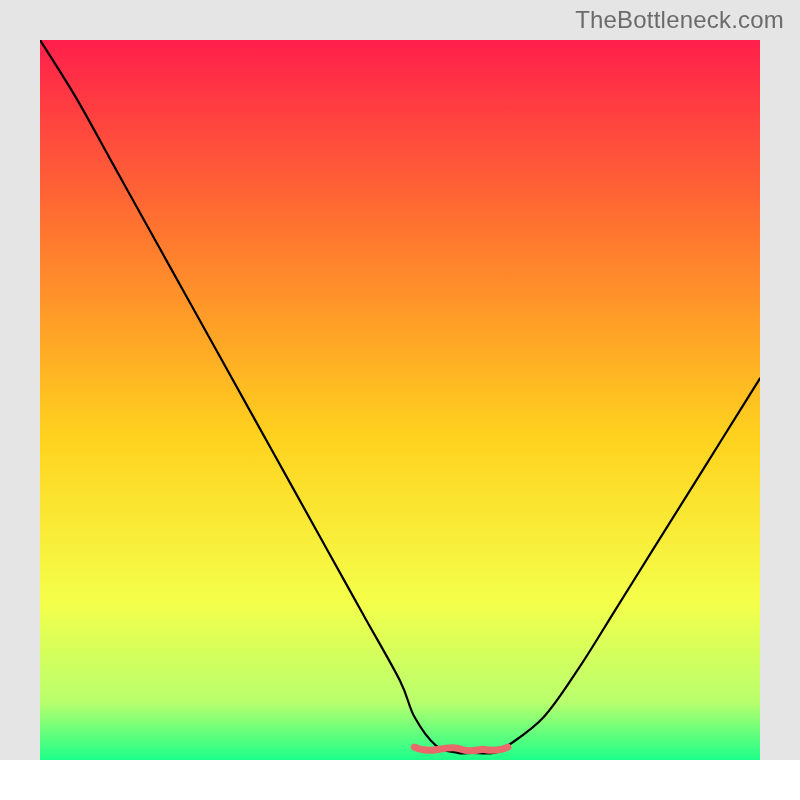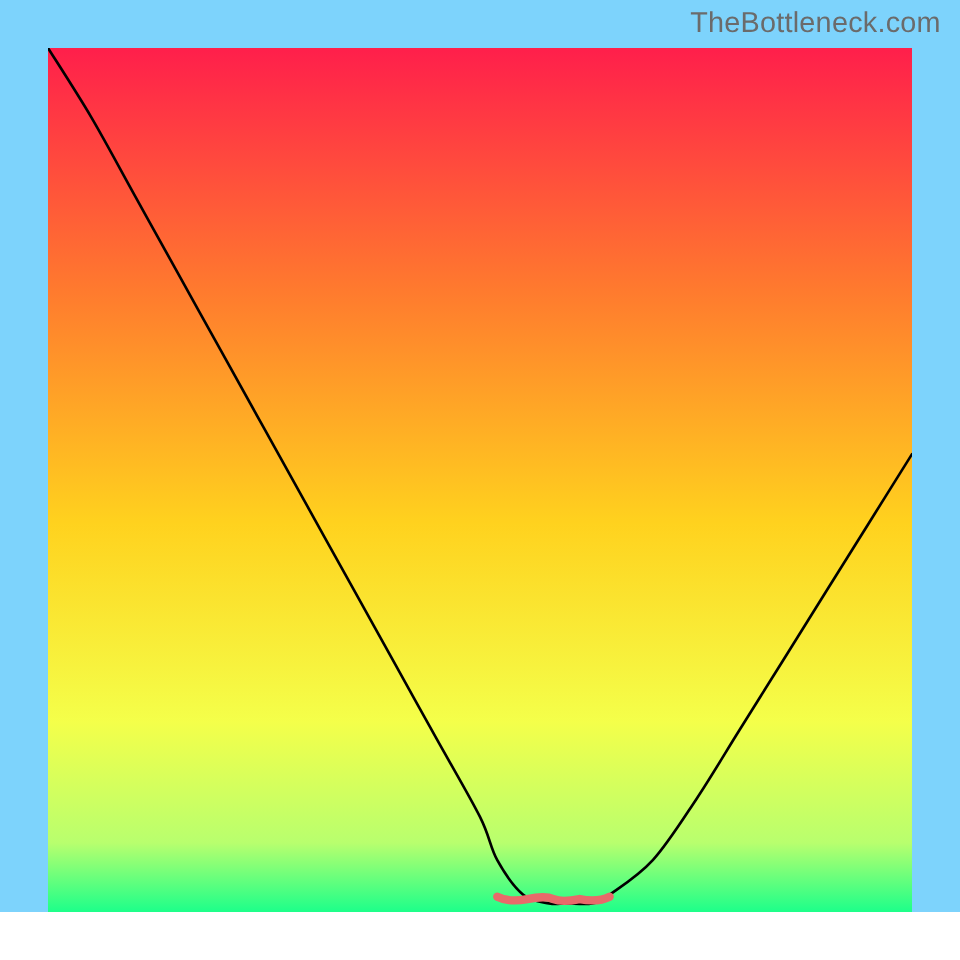--- a/index.html
+++ b/index.html
@@ -1,21 +1,21 @@
 <!DOCTYPE html>
 <html><head>
 <meta charset="utf-8">
 <style>
   * { margin: 0; padding: 0; box-sizing: border-box; }
   html, body { width: 800px; height: 800px; overflow: hidden; background: #fff; }
   .stage {
     position: relative;
     width: 800px;
     height: 760px;
-    background: #7dd3fc;
+    background: #e5e5e5;
   }
   .watermark {
     position: absolute;
     top: 6px;
     right: 16px;
     color: #6b6b6b;
     font-family: Arial, Helvetica, sans-serif;
     font-size: 24px;
     font-weight: 400;
     letter-spacing: 0.2px;

